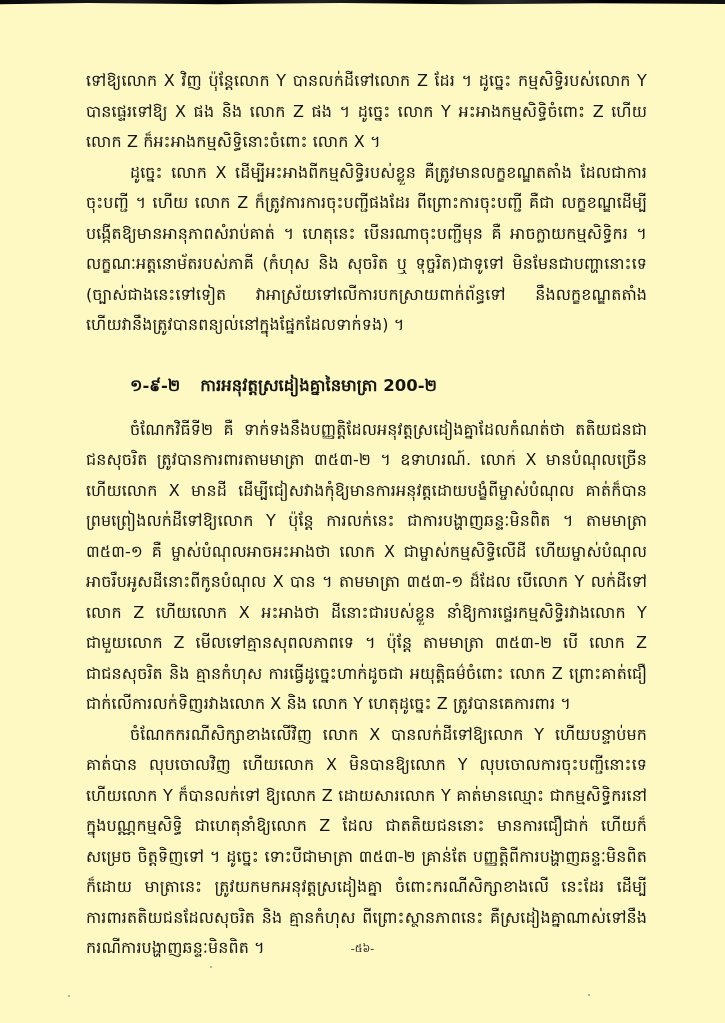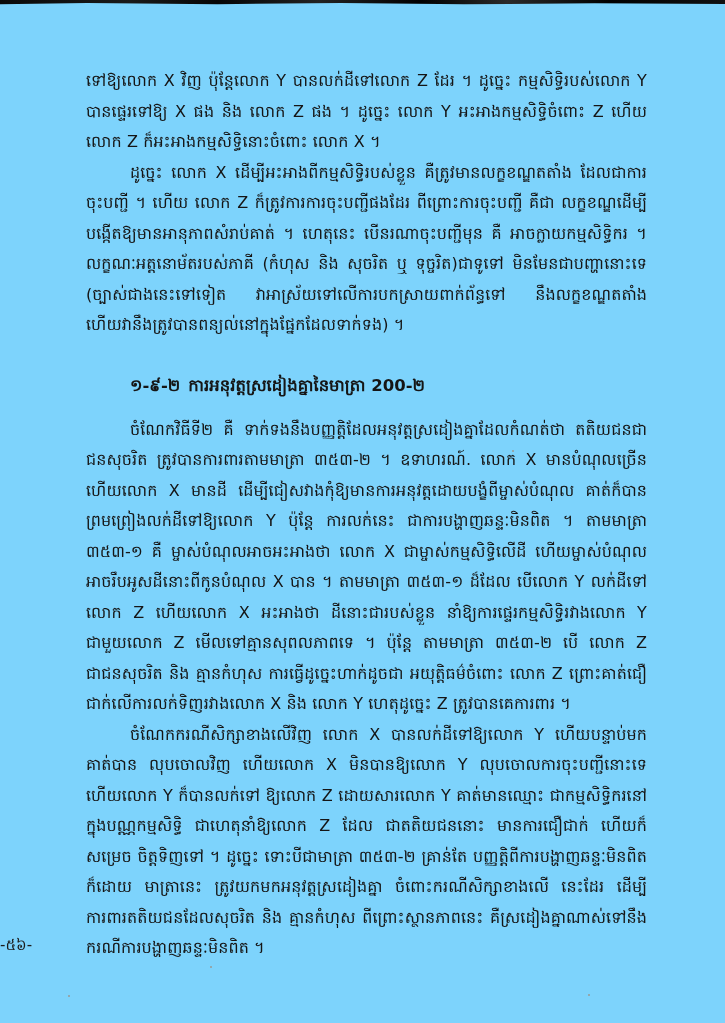--- a/index.html
+++ b/index.html
@@ -5,21 +5,21 @@
   html, body {
     margin: 0;
     padding: 0;
     background: #e8e8e8;
   }
   .page {
     position: relative;
     width: 725px;
     height: 1023px;
     margin: 0 auto;
-    background: #7dd3fc;
+    background: #fef9c3;
     overflow: hidden;
     font-family: "DejaVu Sans", sans-serif;
     color: #151515;
   }
   
   .scan-edge-top {
     position: absolute;
     top: 0; left: 0; right: 0;
     height: 6px;
     background: linear-gradient(to right,
@@ -42,32 +42,32 @@
     margin: 0;
     font-size: 16px;
     line-height: 30.5px;
     text-align: justify;
     letter-spacing: 0.1px;
     word-break: break-word;
   }
   .first-indent { text-indent: 44px; }
   .section-heading {
     display: flex;
-    gap: 8px;
+    gap: 20px;
     margin: 32px 0 16px 44px;
     font-weight: bold;
     font-size: 16.5px;
     line-height: 26px;
   }
   .page-footer {
     position: absolute;
     left: 0; right: 0;
     bottom: 66px;
-    text-align: left;
-    font-size: 15px;
+    text-align: center;
+    font-size: 11px;
     color: #1c1c1c;
   }
 </style>
 </head>
 <body>
 
 <div class="page">
 
   <div class="scan-edge-top"></div>
 

